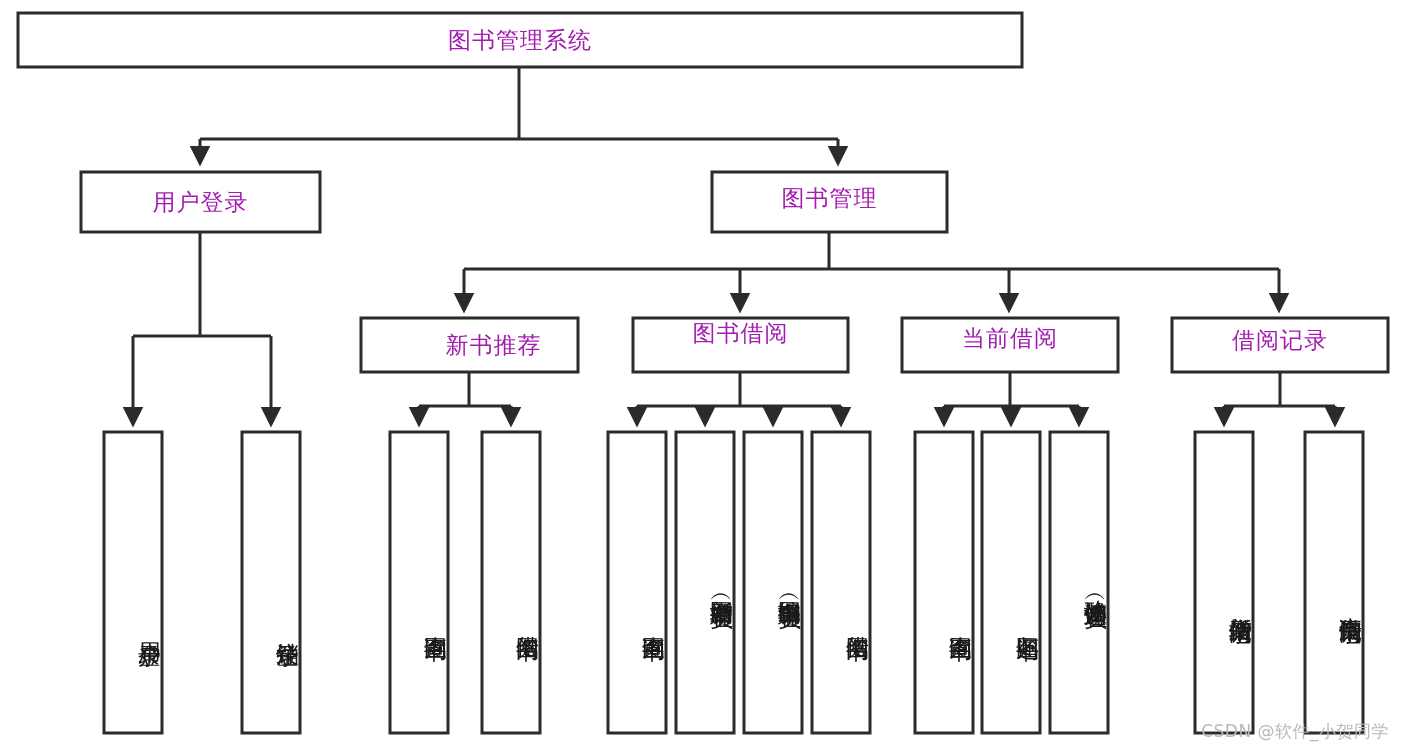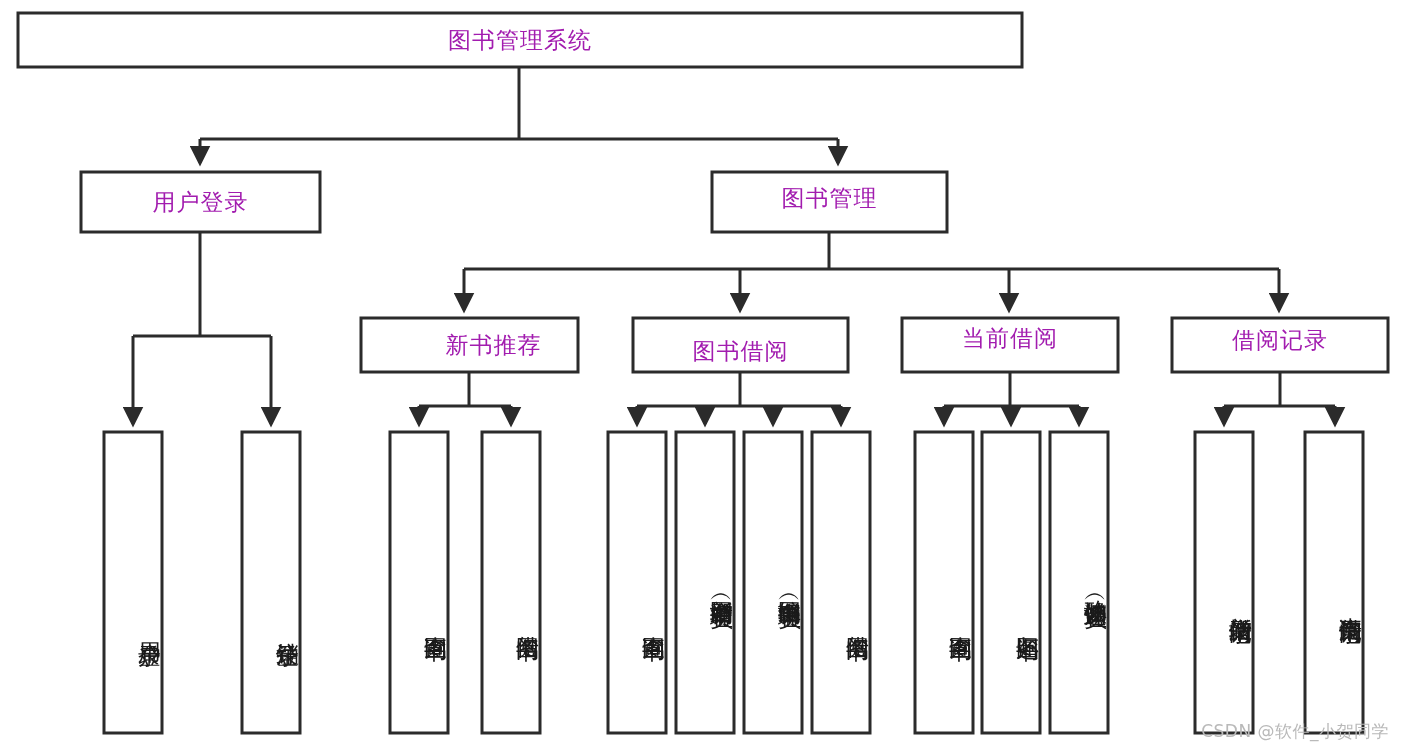--- a/index.html
+++ b/index.html
@@ -119,21 +119,21 @@
   <rect class="node-rect" x="1195" y="432" width="58" height="301"></rect>
   <rect class="node-rect" x="1305" y="432" width="58" height="301"></rect>
 </svg>
 
 <div class="hlabel-box" style="left:18px;top:13px;width:1004px;height:54px;">图书管理系统</div>
 
 <div class="hlabel-box" style="left:81px;top:172px;width:239px;height:60px;">用户登录</div>
 <div class="hlabel-box" style="left:712px;top:172px;width:235px;height:52px;">图书管理</div>
 
 <div class="hlabel-box" style="left:361px;top:318px;width:217px;height:54px;margin-left:24px;">新书推荐</div>
-<div class="hlabel-box" style="left:633px;top:322px;width:215px;height:58px;">图书借阅</div>
+<div class="hlabel-box" style="left:633px;top:304px;width:215px;height:58px;">图书借阅</div>
 <div class="hlabel-box" style="left:902px;top:318px;width:216px;height:40px;">当前借阅</div>
 <div class="hlabel-box" style="left:1172px;top:318px;width:216px;height:44px;">借阅记录</div>
 
 <div class="vlabel-box" style="left:104px;top:518px;width:58px;height:215px;">用户登录</div>
 <div class="vlabel-box" style="left:242px;top:518px;width:58px;height:215px;">注销登录</div>
 
 <div class="vlabel-box" style="left:390px;top:507px;width:58px;height:226px;">查询图书</div>
 <div class="vlabel-box" style="left:482px;top:507px;width:58px;height:226px;">借阅图书</div>
 
 <div class="vlabel-box" style="left:608px;top:507px;width:58px;height:226px;">查询图书</div>

